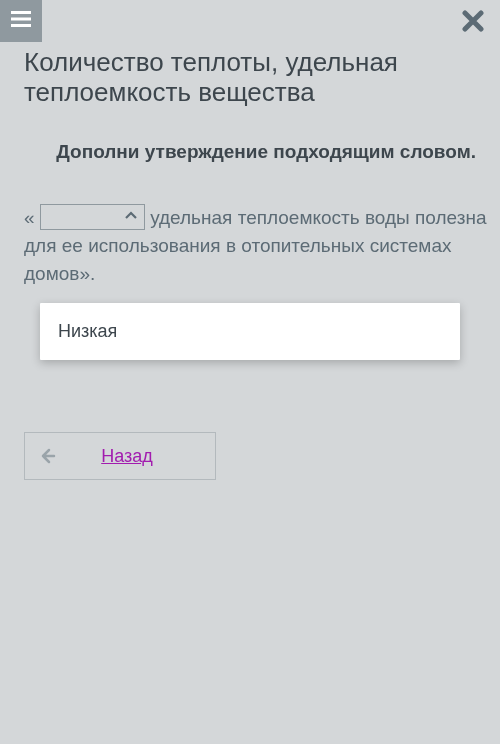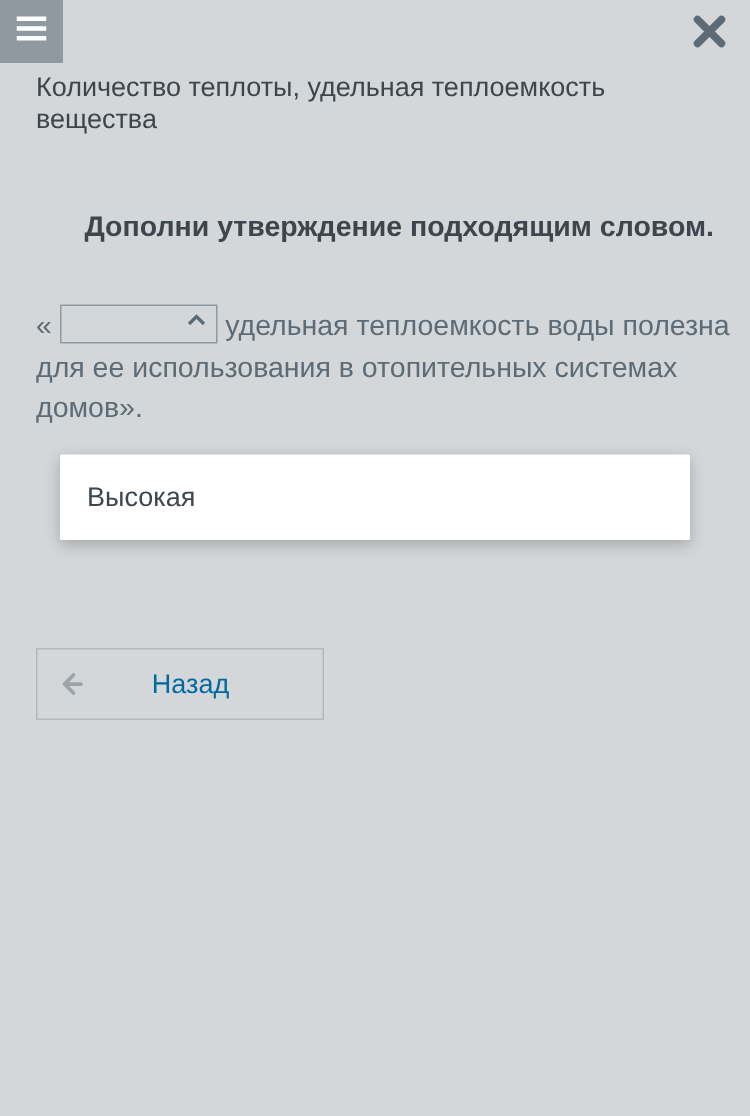--- a/index.html
+++ b/index.html
@@ -29,21 +29,21 @@
     justify-content: center;
     color: #5c6b75;
     cursor: pointer;
   }
   .close-btn svg { width: 22px; height: 22px; }
   .page-title {
     position: absolute;
     top: 48px;
     left: 24px;
     right: 24px;
-    font-size: 18px;
+    font-size: 26px;
     font-weight: 400;
     color: #3d464d;
     line-height: 1.15;
   }
   .instruction {
     position: absolute;
     top: 140px;
     left: 24px;
     right: 24px;
     font-size: 19px;
@@ -95,23 +95,24 @@
   .back-btn {
     position: absolute;
     top: 432px;
     left: 24px;
     width: 192px;
     height: 48px;
     border: 1px solid #b3b9bd;
     background: transparent;
     display: flex;
     align-items: center;
-    color: #0369a1;
+    color: #a21caf;
     font-size: 18px;
     cursor: pointer;
+    text-decoration: underline;
   }
   .back-btn .arrow {
     width: 44px;
     display: flex;
     justify-content: center;
   }
   .back-btn .arrow svg { width: 18px; height: 18px; }
   .back-btn .label {
     flex: 1;
     text-align: center;
@@ -150,21 +151,21 @@
     <span>
       <svg viewBox="0 0 14 14">
           <path d="M2 9 L7 4 L12 9" fill="none" stroke="#5c6b75" stroke-width="2.2"></path>
         </svg>
     </span>
   </span>
   <span> удельная теплоемкость воды полезна для ее использования в отопительных системах домов».</span>
 </div>
 
 <div class="dropdown-menu">
-  <div class="dropdown-item">Высокая</div>
+  <div class="dropdown-item">Низкая</div>
 </div>
 
 <button class="back-btn">
   <span class="arrow">
     <svg viewBox="0 0 18 18">
         <path d="M11 3 L5 9 L11 15 M5 9 H16" fill="none" stroke="#9aa4aa" stroke-width="2.5" stroke-linecap="round" stroke-linejoin="round"></path>
       </svg>
   </span>
   <span class="label">Назад</span>
 </button>

